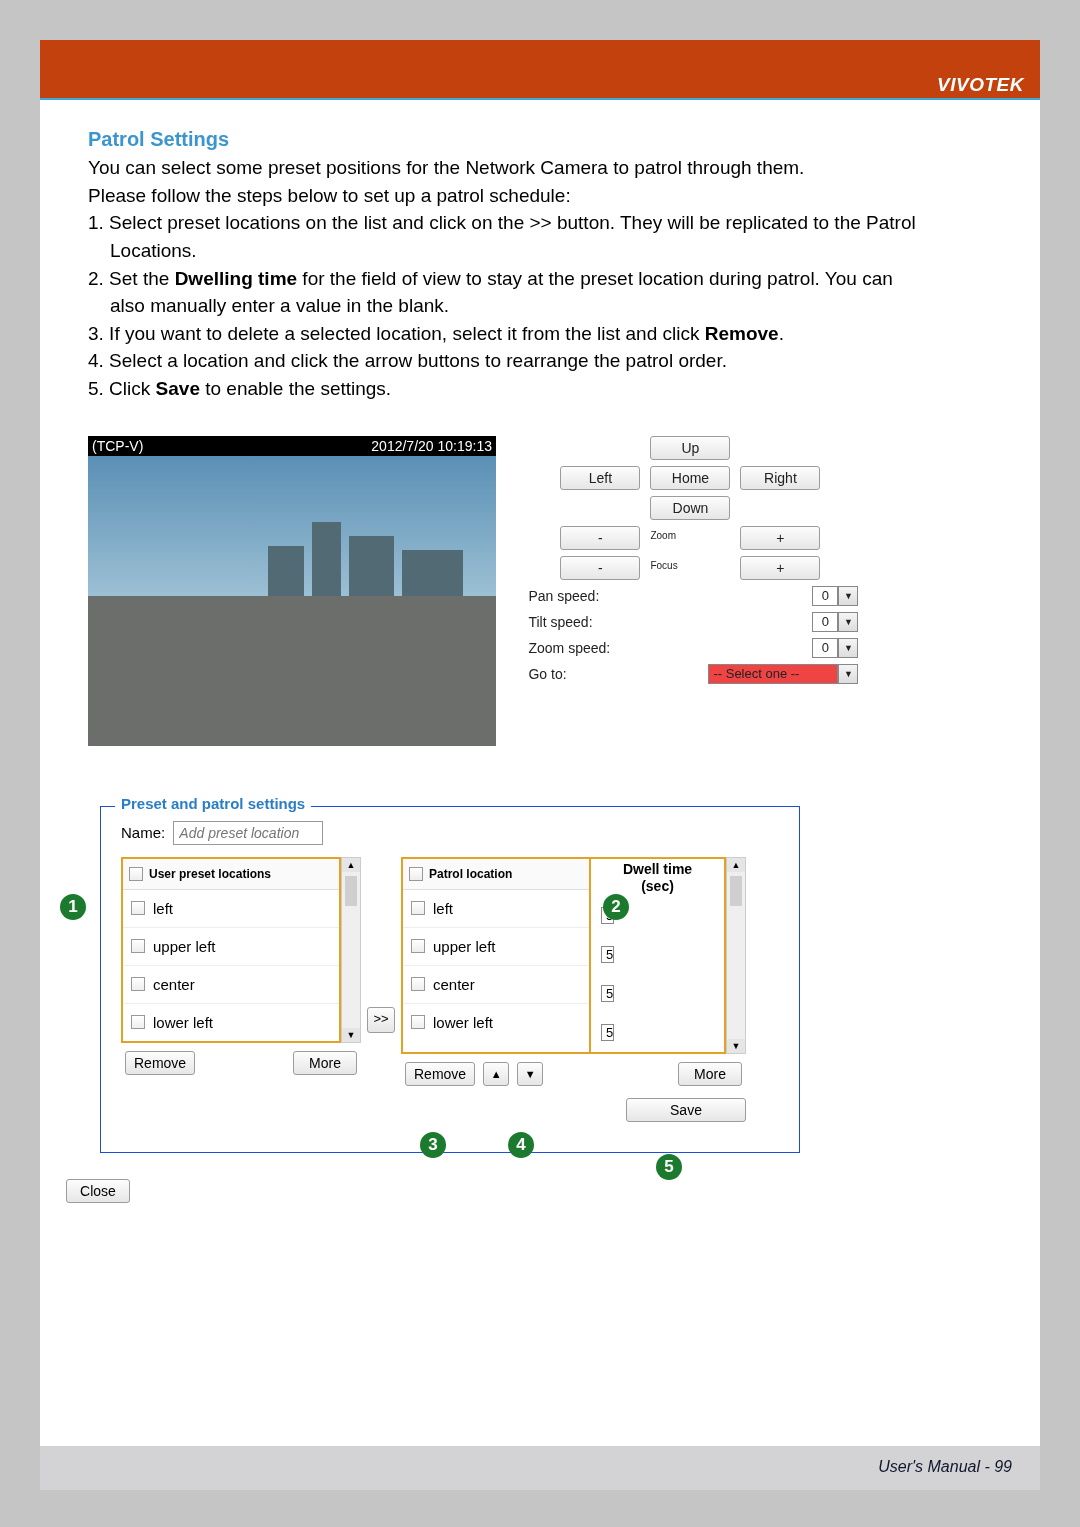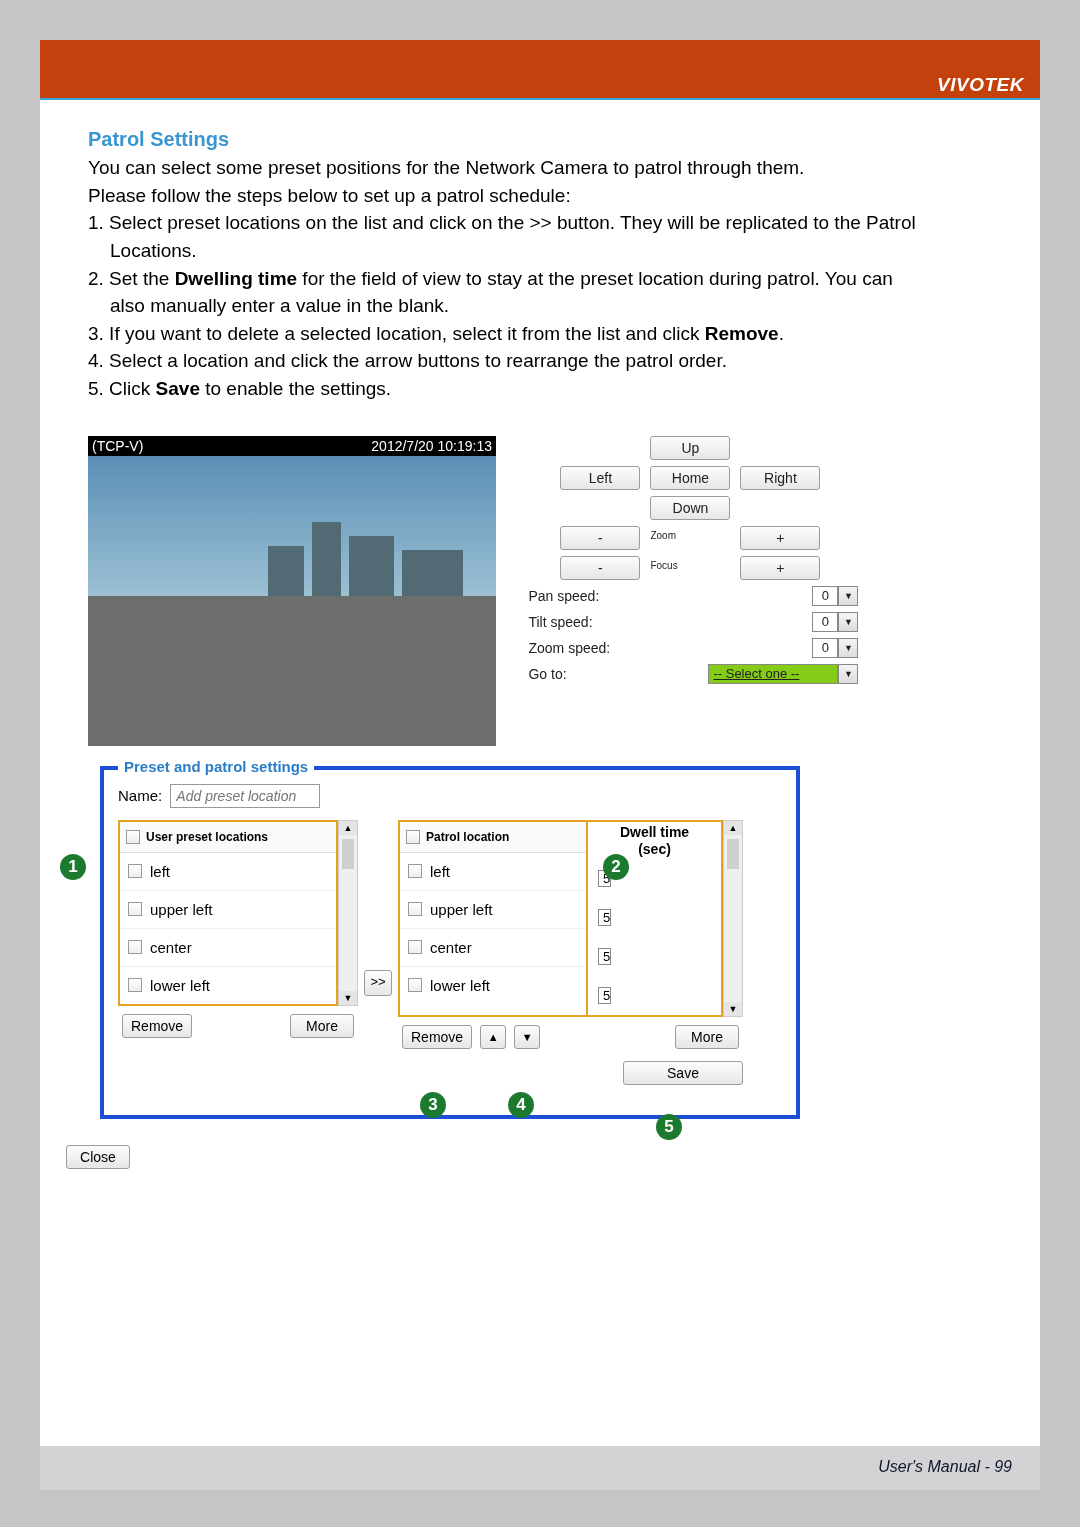--- a/index.html
+++ b/index.html
@@ -24,22 +24,22 @@
   .controls-panel { display: inline-block; vertical-align: top; width: 340px; margin-left: 20px; font-size: 15px; color: #222; }
   .btn { display: inline-block; background: linear-gradient(#fdfdfd,#e6e6e6); border: 1px solid #9c9c9c; border-radius: 3px; padding: 3px 8px; font-size: 14px; text-align: center; min-width: 64px; cursor: pointer; }
   .btn-sm { min-width: 40px; }
   .ctrl-grid { display: grid; grid-template-columns: 80px 80px 80px; justify-content: center; gap: 6px 10px; margin-bottom: 4px;}
   .label-cell { text-align:left; font-size:10px; padding-top:4px;}
   .speed-row { display:flex; justify-content:space-between; align-items:center; margin: 6px 0 2px; padding: 0 2px 0 8px;}
   .speed-label { font-size:14px;}
   .speed-sel { display:flex; align-items:center; }
   .sel-box { border:1px solid #888; background:#fff; width:26px; height:20px; text-align:center; font-size:13px; line-height:18px;}
   .drop-arrow { border:1px solid #888; background:linear-gradient(#f5f5f5,#ddd); width:20px; height:20px; font-size:9px; text-align:center; line-height:18px; cursor:pointer;}
-  .goto-sel { border:1px solid #888; background:#84cc16; height:20px; width:130px; font-size:13px; padding:1px 4px; display:flex; justify-content:space-between; align-items:center;text-decoration:underline;}
-  .settings-box { margin-top: 20px; border: 4px solid #1d4ed8; padding: 14px 14px 30px 14px; position: relative; width: 700px; margin-left: 12px; }
+  .goto-sel { border:1px solid #888; background:#ef4444; height:20px; width:130px; font-size:13px; padding:1px 4px; display:flex; justify-content:space-between; align-items:center;}
+  .settings-box { margin-top: 60px; border: 1px solid #1d4ed8; padding: 14px 14px 30px 20px; position: relative; width: 700px; margin-left: 12px; }
   .settings-legend { position: absolute; top: -12px; left: 14px; background: #fff; padding: 0 6px; color: #2a7ec7; font-weight: bold; font-size: 15px; }
   .name-row { font-size: 15px; margin-bottom: 12px; }
   .name-row label { margin-right: 4px; }
   .text-input { border: 1px solid #999; font-style: italic; color: #999; padding: 3px 5px; width: 150px; font-size: 14px; background:#fff;}
   .lists-row { display: flex; align-items: flex-start; gap: 6px; position: relative; }
   .list-col { border: 2px solid #e3a126; background: #fff; }
   .list-header { background: #fafafa; padding: 8px 6px; font-weight: bold; font-size: 12px; display:flex; align-items:center; gap:6px; border-bottom: 1px solid #ddd;}
   .list-body { }
   .list-item { display:flex; align-items:center; gap:8px; padding: 10px 8px; font-size:15px; border-bottom:1px solid #eee;}
   .list-item:last-child{border-bottom:none;}

